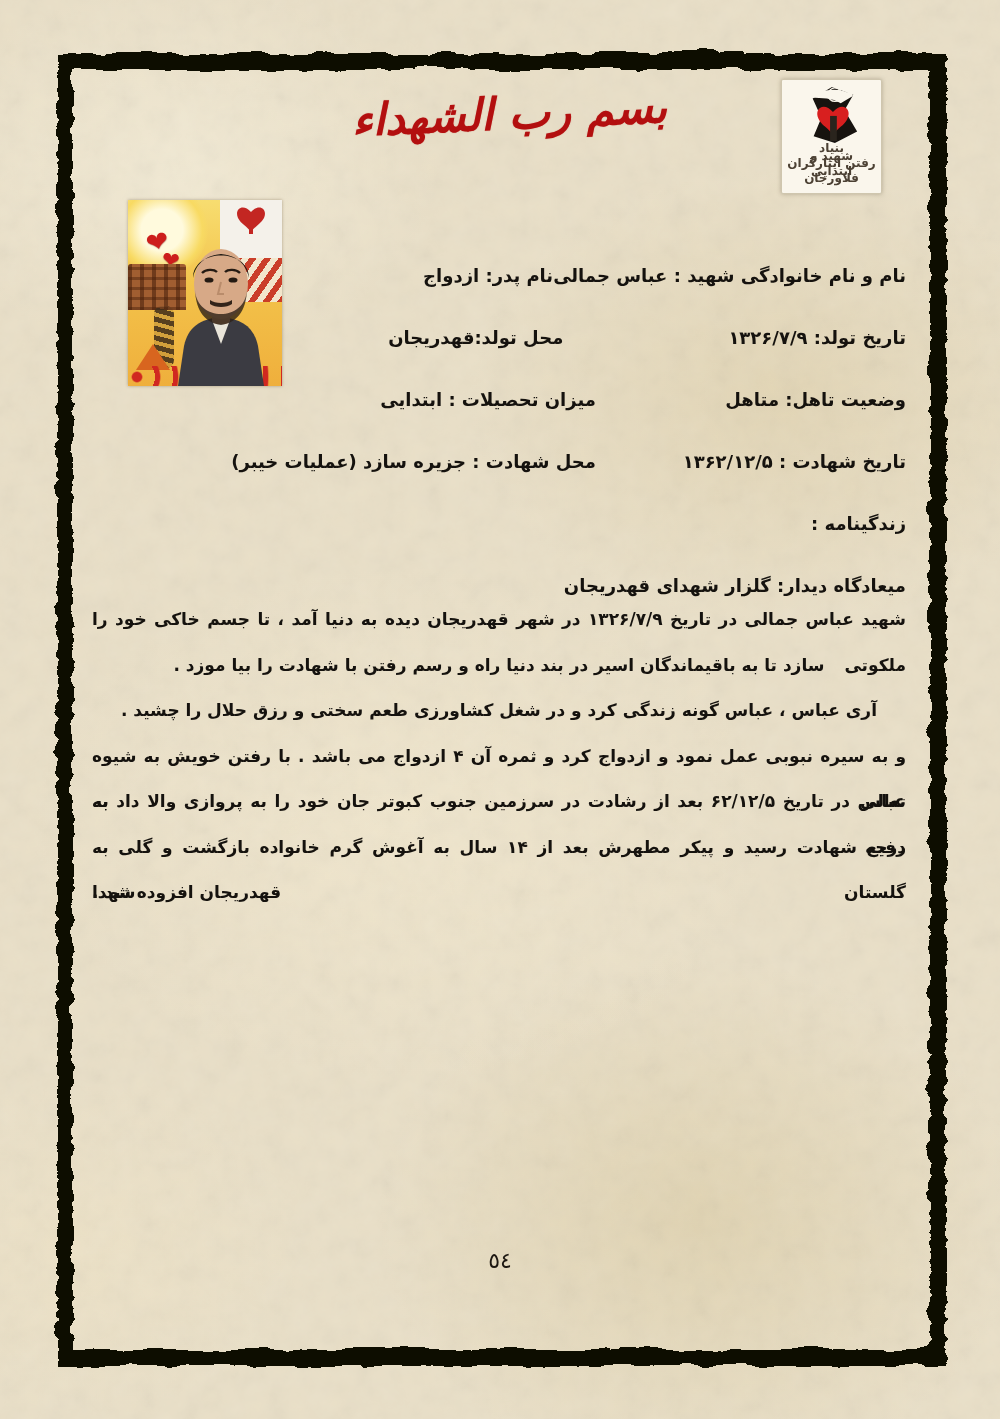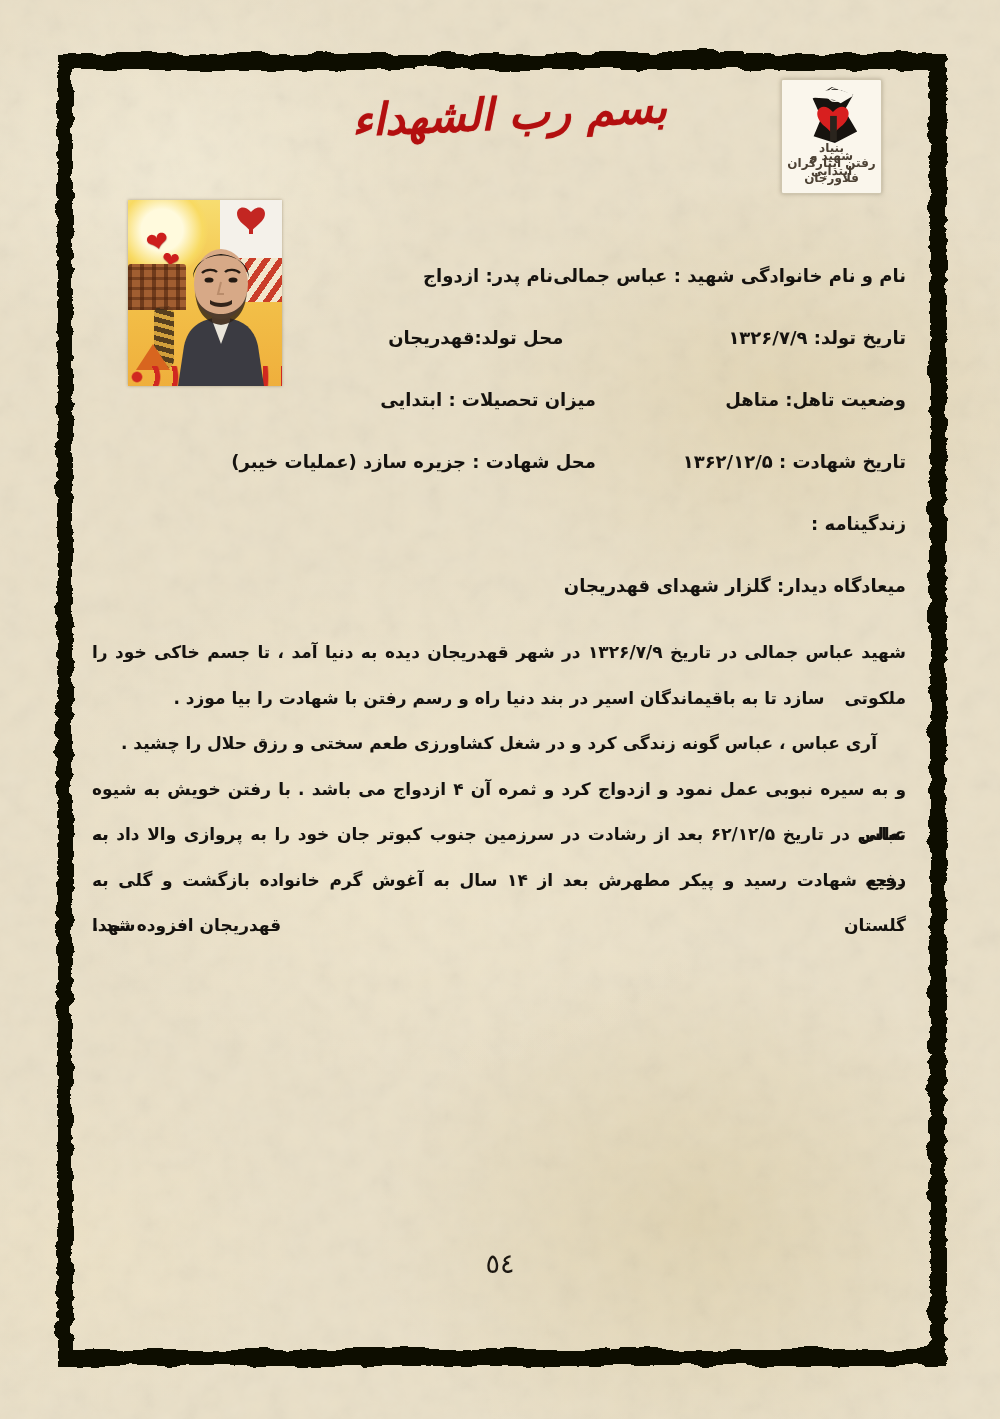--- a/index.html
+++ b/index.html
@@ -54,29 +54,29 @@
 
   .info-rows{position:absolute;left:90px;top:244px;width:816px;direction:rtl;
     color:#15120e;font-weight:bold;font-size:18px;}
   .info-row{display:flex;height:62px;align-items:center;}
   .cell{white-space:nowrap;}
   .cell-r{flex:0 0 42%;}
   .info-row.gap38 .cell-r{flex:0 0 38%;}
   .cell-l{flex:1;}
   .info-row.single .cell-r{flex:1;}
 
-  .bio{position:absolute;left:92px;top:630px;width:814px;direction:rtl;
+  .bio{position:absolute;left:92px;top:597px;width:814px;direction:rtl;
     color:#15120e;font-weight:bold;font-size:17px;}
   .bio-line{height:45.5px;display:block;line-height:45.5px;white-space:nowrap;}
   .bio-line.stretch{white-space:normal;text-align:justify;text-align-last:justify;}
   .bio-line.center{text-align:center;}
   .bio-line.left{text-align:left;}
 
   .page-number{position:absolute;left:0;right:0;top:1248px;text-align:center;
-    font-size:27px;color:#1d1812;direction:rtl;}
+    font-size:22px;color:#1d1812;direction:rtl;}
 </style>
 </head>
 <body>
 
 <div class="page">
 
   <svg class="noise-layer" width="1000" height="1419">
     <filter id="paperNoise">
       <feTurbulence type="fractalNoise" baseFrequency="0.045" numOctaves="4" seed="11" stitchTiles="stitch"></feTurbulence>
       <feColorMatrix type="saturate" values="0"></feColorMatrix>

